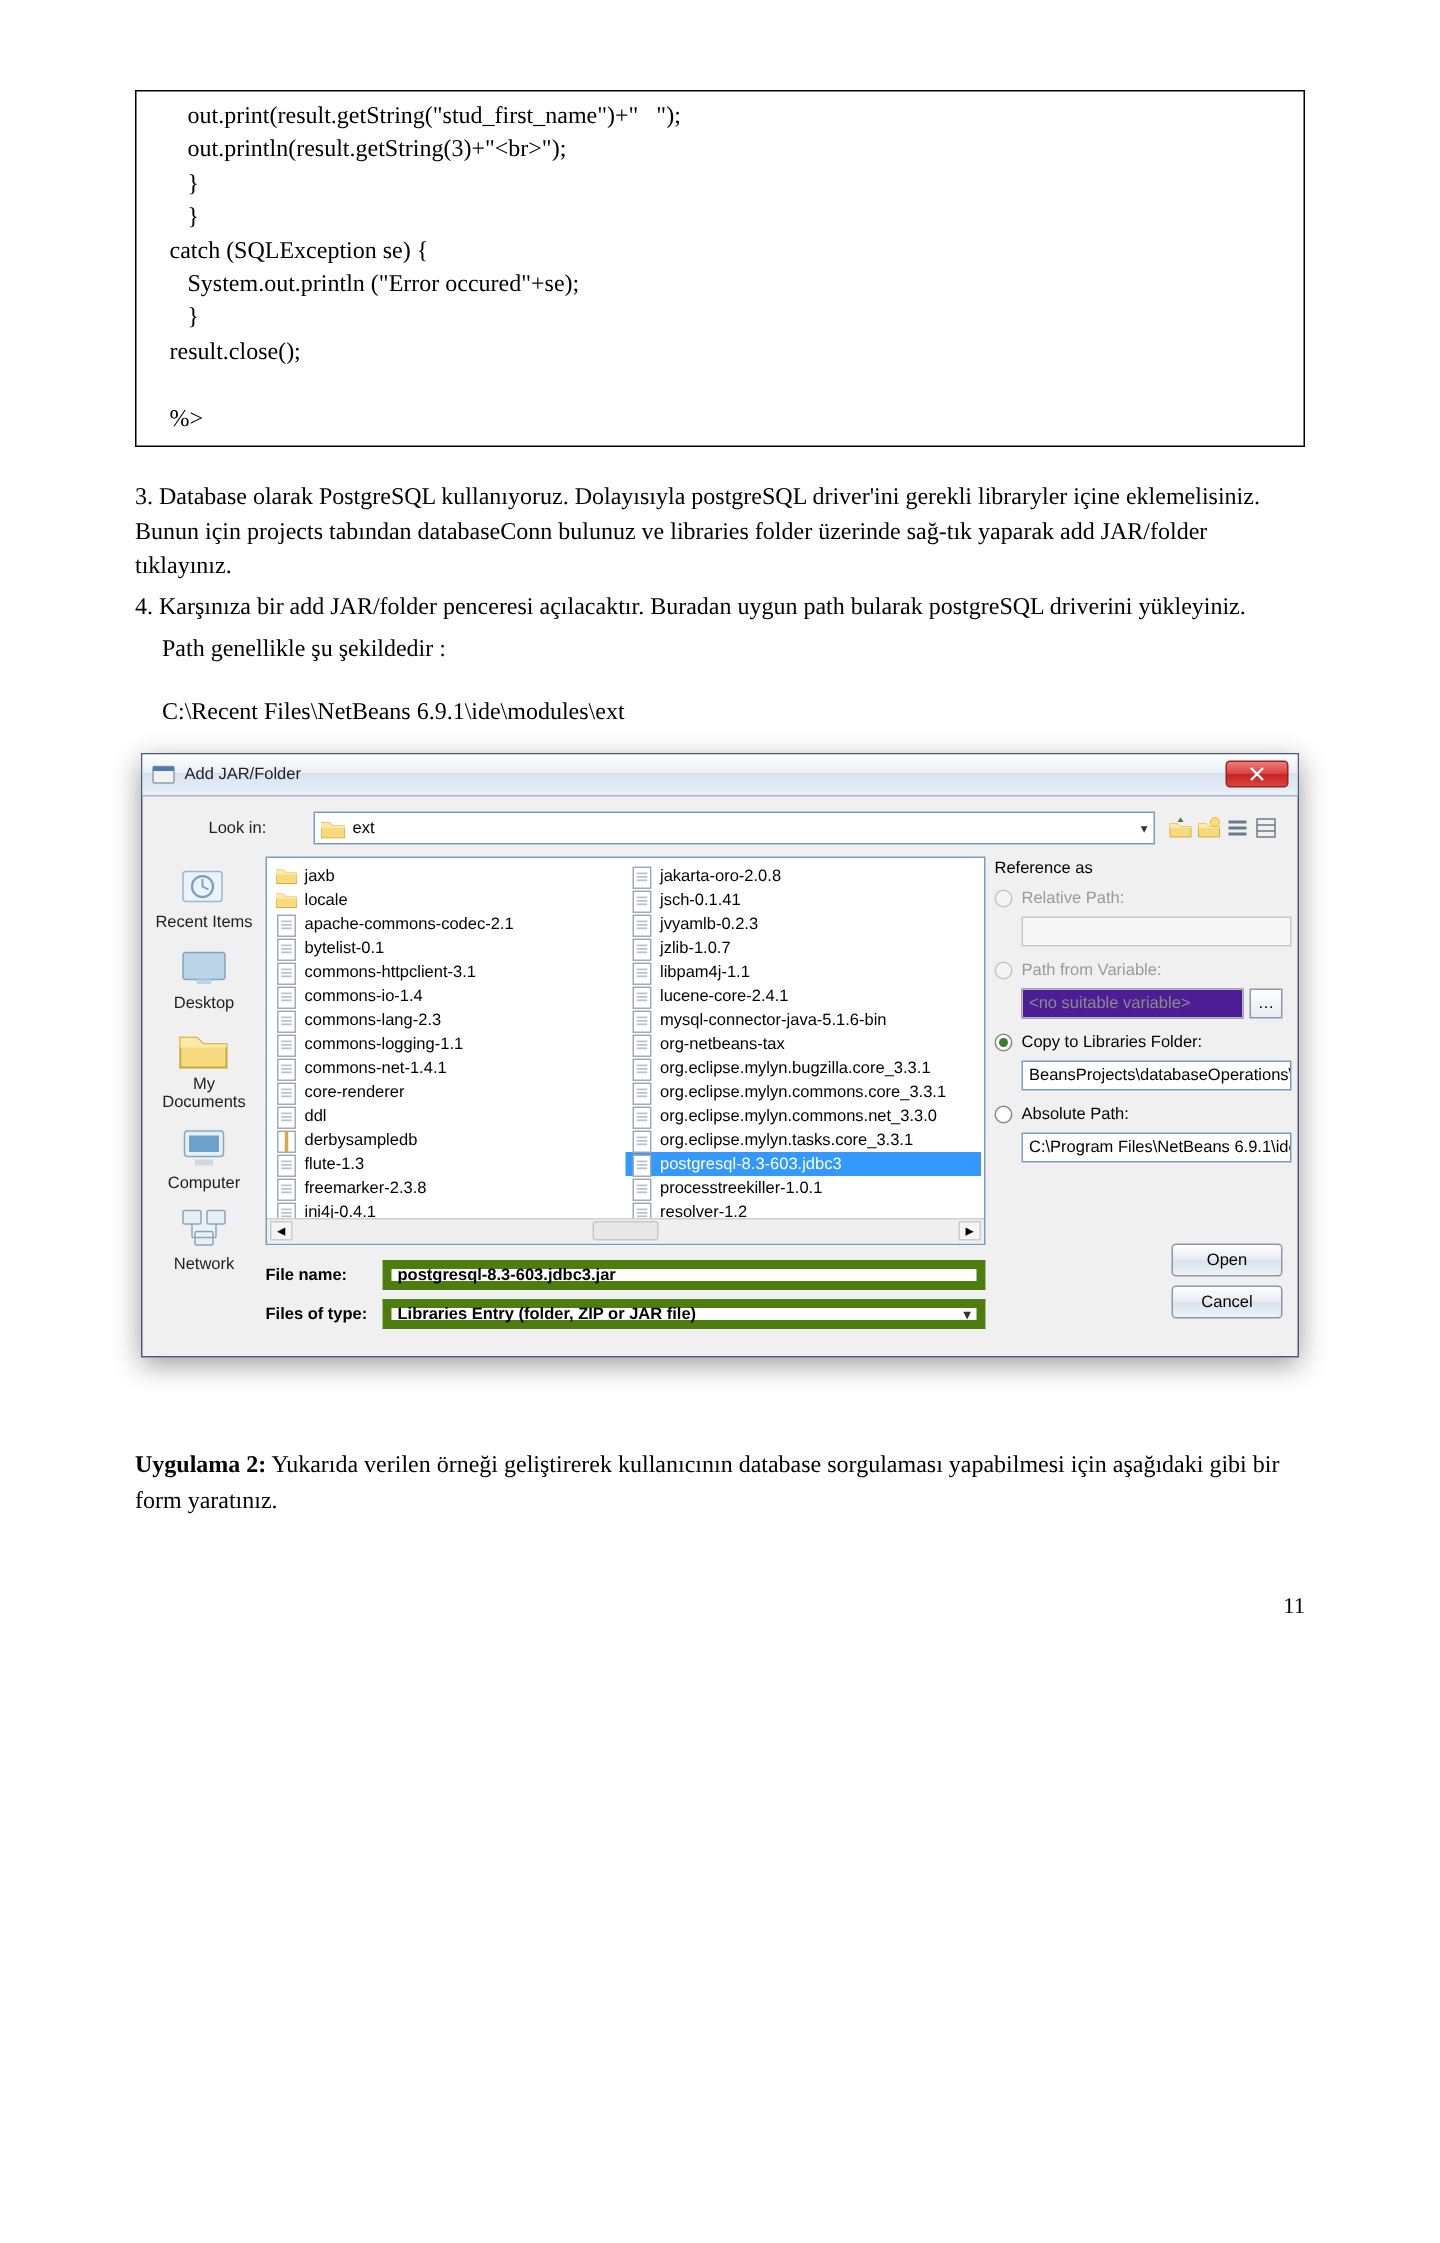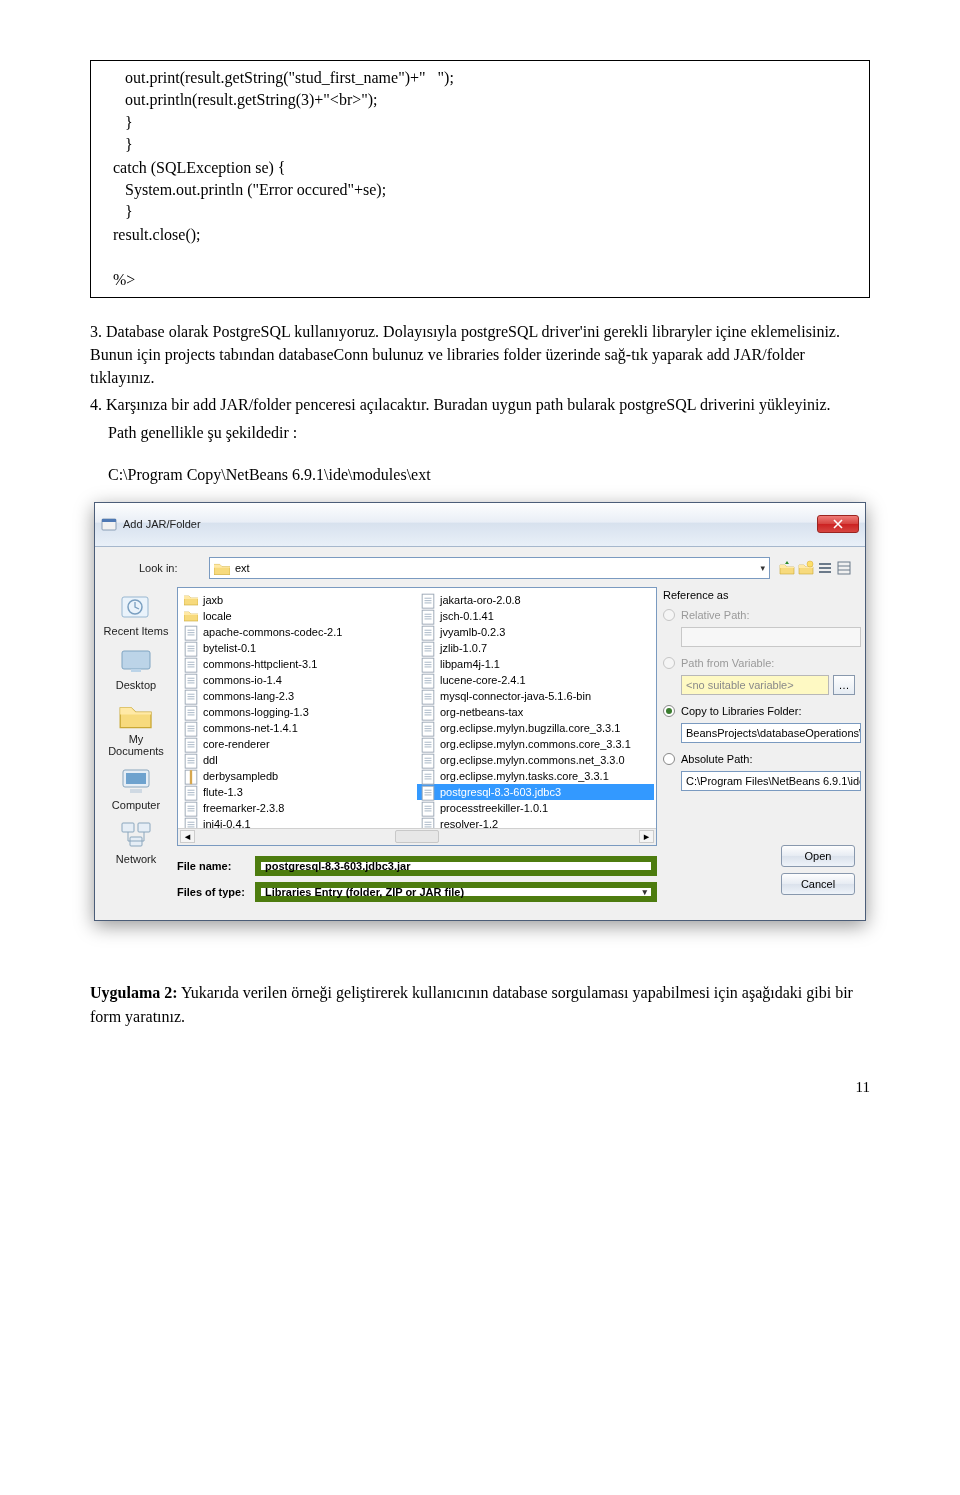--- a/index.html
+++ b/index.html
@@ -28,21 +28,21 @@
     width: 772px;
     margin: 0 auto 60px auto;
     font-family: "Segoe UI", Tahoma, sans-serif;
     font-size: 11px;
     color: #000;
     border: 1px solid #4b5d78;
     background: #f0f0f0;
     box-shadow: 0 5px 18px rgba(0,0,0,.4);
   }
   .titlebar {
-    height: 44px;
+    height: 28px;
     border-bottom: 1px solid #a6b7cc;
     display: flex; align-items: center;
     padding: 12px 6px;
     background: linear-gradient(#fdfefe,#e9eef6 45%,#d7e1ee 46%,#e9f0f8);
   }
   .titlebar .icon-app {
     width: 16px; height: 16px; margin-right: 6px;
     display: inline-block;
   }
   .titlebar .title-text { font-weight: 400; color: #222; flex: 1; }
@@ -143,21 +143,21 @@
   .radio-row { display: flex; align-items: center; gap: 6px; margin-bottom: 6px; font-size: 11px; }
   .radio-row.disabled { color: #9a9a9a; }
   .radio {
     width: 12px; height: 12px; border-radius: 50%;
     border: 1px solid #888; background: #fff; flex: none;
     display: flex; align-items: center; justify-content: center;
   }
   .radio.checked::after { content: ""; width: 6px; height: 6px; border-radius: 50%; background: #3a7c2e; }
   .radio.disabled { border-color: #c5c5c5; background: #f5f5f5; }
   .pfv-row { display: flex; gap: 4px; margin: 2px 0 10px 18px; }
-  .pfv-box { flex: 1; height: 20px; border: 1px solid #b8b8b8; background: #fef9c3; font-size: 11px; color: #8a8a8a; display: flex; align-items: center; padding: 0 4px; }
+  .pfv-box { flex: 1; height: 20px; border: 1px solid #b8b8b8; background: #4c1d95; font-size: 11px; color: #8a8a8a; display: flex; align-items: center; padding: 0 4px; }
   .ellips-btn { width: 22px; height: 20px; border: 1px solid #8898ad; background: linear-gradient(#fefefe,#e6ecf3); display: flex; align-items: center; justify-content: center; font-size: 11px; }
   .small-input {
     height: 20px; border: 1px solid #7a9ac0; background: #fff;
     font-size: 11px; padding: 0 4px; margin: 2px 0 10px 18px;
     display: flex; align-items: center; width: 180px;
     overflow: hidden; white-space: nowrap;
   }
   .dlg-button {
     width: 74px; height: 22px;
     border: 1px solid #8898ad;
@@ -202,21 +202,21 @@
      }
   result.close();
 
   %&gt;</span></div>
 
 <div class="body-text">
   <div class="num-item">3. Database olarak PostgreSQL kullanıyoruz. Dolayısıyla postgreSQL driver'ini gerekli libraryler içine eklemelisiniz. Bunun için projects tabından databaseConn bulunuz ve libraries folder üzerinde sağ-tık yaparak add JAR/folder tıklayınız.</div>
   <div class="num-item">4. Karşınıza bir add JAR/folder penceresi açılacaktır. Buradan uygun path bularak  postgreSQL driverini yükleyiniz.</div>
   <div class="num-item" style="margin-left:18px;">Path genellikle şu şekildedir :</div>
 </div>
-<div class="path-line" style="margin-left:18px;">C:\Program Copy\NetBeans 6.9.1\ide\modules\ext</div>
+<div class="path-line" style="margin-left:18px;">C:\Recent Files\NetBeans 6.9.1\ide\modules\ext</div>
 
 <div class="dialog">
   <div class="titlebar">
     <span class="icon-app">
       <svg viewBox="0 0 16 16">
           <rect x="1" y="3" width="14" height="11" rx="1" fill="#f2f2f2" stroke="#8a9eb6"></rect>
           <rect x="1" y="3" width="14" height="3" fill="#4f79b4"></rect>
         </svg>
     </span>
     <span class="title-text">Add JAR/Folder</span>
@@ -352,21 +352,21 @@
               <div class="file-item">
                 <span class="jar-icon"><svg viewBox="0 0 12 14">
                     <use href="#jar-svg"></use>
                   </svg></span>
                 <span>commons-lang-2.3</span>
               </div>
               <div class="file-item">
                 <span class="jar-icon"><svg viewBox="0 0 12 14">
                     <use href="#jar-svg"></use>
                   </svg></span>
-                <span>commons-logging-1.3</span>
+                <span>commons-logging-1.1</span>
               </div>
               <div class="file-item">
                 <span class="jar-icon"><svg viewBox="0 0 12 14">
                     <use href="#jar-svg"></use>
                   </svg></span>
                 <span>commons-net-1.4.1</span>
               </div>
               <div class="file-item">
                 <span class="jar-icon"><svg viewBox="0 0 12 14">
                     <use href="#jar-svg"></use>

